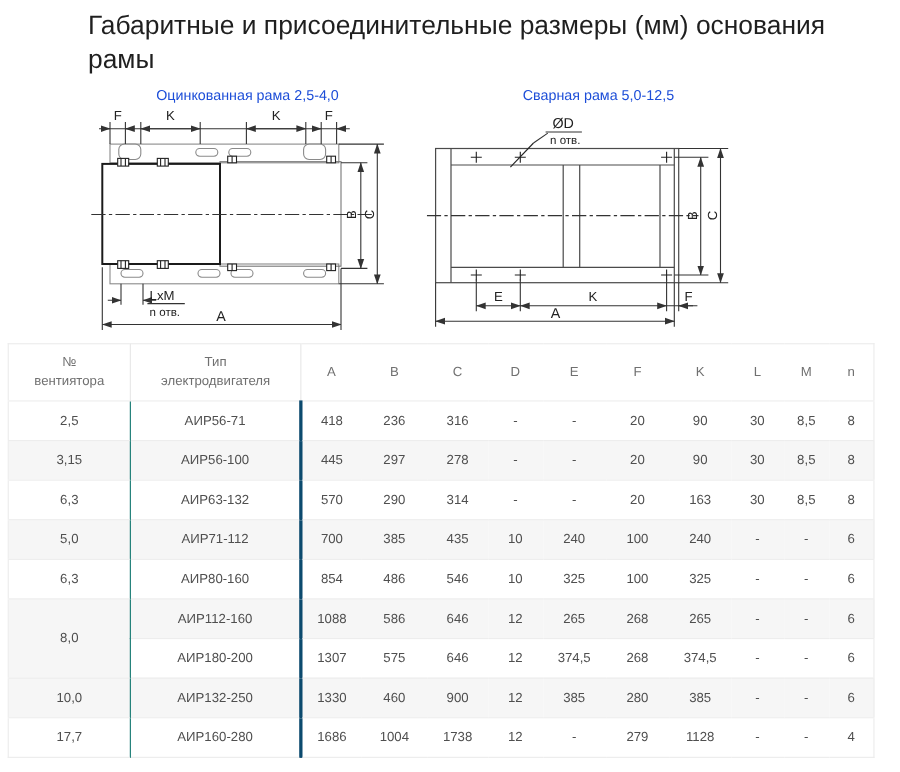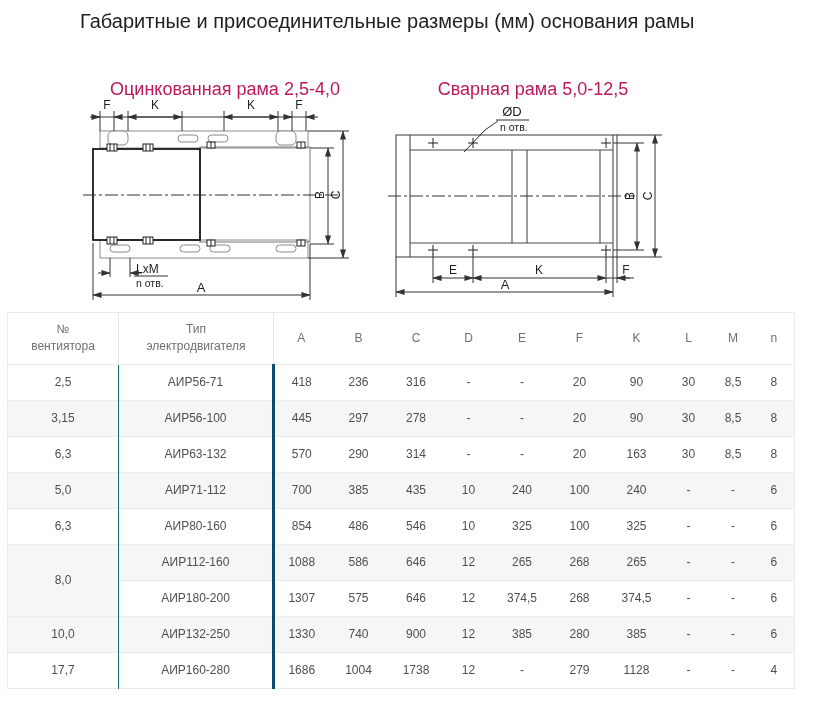--- a/index.html
+++ b/index.html
@@ -1,26 +1,26 @@
 <!DOCTYPE html>
 <html lang="ru"><head>
 <meta charset="utf-8">
 <style>
   html,body{margin:0;padding:0;background:#fff;}
   .page{position:relative;width:818px;height:702px;background:#fff;overflow:hidden;
         font-family:"Liberation Sans",sans-serif;}
 
   
-  .title{position:absolute;left:80px;top:8px;width:700px;font-size:20px;line-height:1.3;
+  .title{position:absolute;left:80px;top:8px;width:700px;font-size:24px;line-height:1.3;
          color:#1f1f1f;font-weight:400;}
 
   
-  .caption{position:absolute;top:79px;width:290px;text-align:center;font-size:18px;color:#be185d;}
+  .caption{position:absolute;top:79px;width:290px;text-align:center;font-size:13px;color:#1d4ed8;}
   .caption.left{left:80px;}
-  .caption.right{left:388px;}
+  .caption.right{left:399px;}
 
   
   svg.drawing{position:absolute;top:96px;width:290px;height:212px;}
   svg.drawing.left{left:70px;}
   svg.drawing.right{left:388px;}
   svg text{font-family:"Liberation Sans",sans-serif;fill:#222;}
   .dim-text{font-size:12px;}
   .dim-text-big{font-size:13px;}
   .dim-text-small{font-size:10.5px;}
   .thin{stroke:#333;stroke-width:1;fill:none;}
@@ -372,21 +372,21 @@
           <td>268</td>
           <td>374,5</td>
           <td>-</td>
           <td>-</td>
           <td>6</td>
         </tr>
         <tr>
           <td class="col-no">10,0</td>
           <td class="col-motor">АИР132-250</td>
           <td>1330</td>
-          <td>740</td>
+          <td>460</td>
           <td>900</td>
           <td>12</td>
           <td>385</td>
           <td>280</td>
           <td>385</td>
           <td>-</td>
           <td>-</td>
           <td>6</td>
         </tr>
         <tr>

